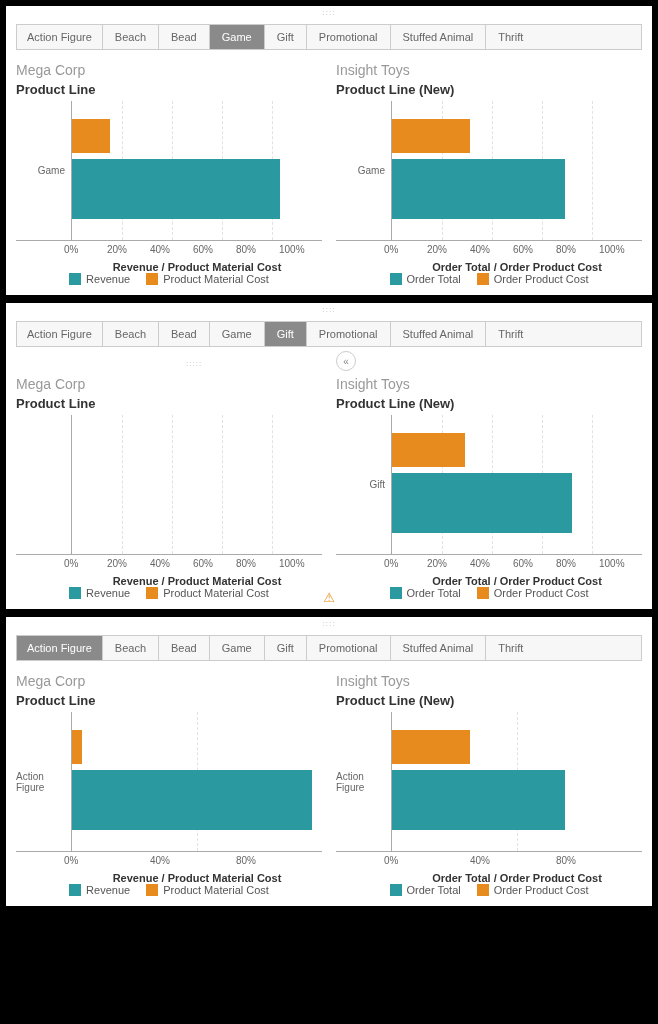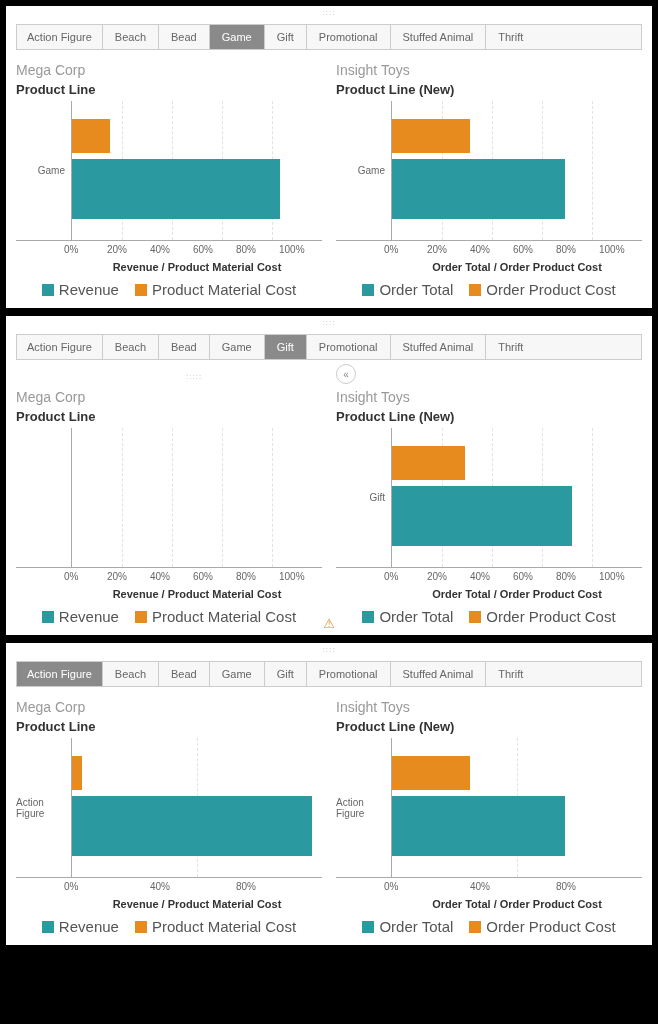--- a/index.html
+++ b/index.html
@@ -141,22 +141,21 @@
     font-weight: 700;
     color: #333;
     font-size: 11px;
     margin-top: 6px;
     margin-left: 56px;
   }
   .legend {
     display: flex;
     justify-content: center;
     gap: 16px;
-    margin-top: 8px;
-    font-size: 15px;
+    font-size: 11px;
     color: #555;
   }
   .legend-item { display: flex; align-items: center; gap: 5px; }
   .swatch { width: 12px; height: 12px; }
   .swatch.teal { background: #2a9aa0; }
   .swatch.orange { background: #e88b1f; }
   .warning-icon {
     position: absolute;
     bottom: 4px;
     left: 50%;

